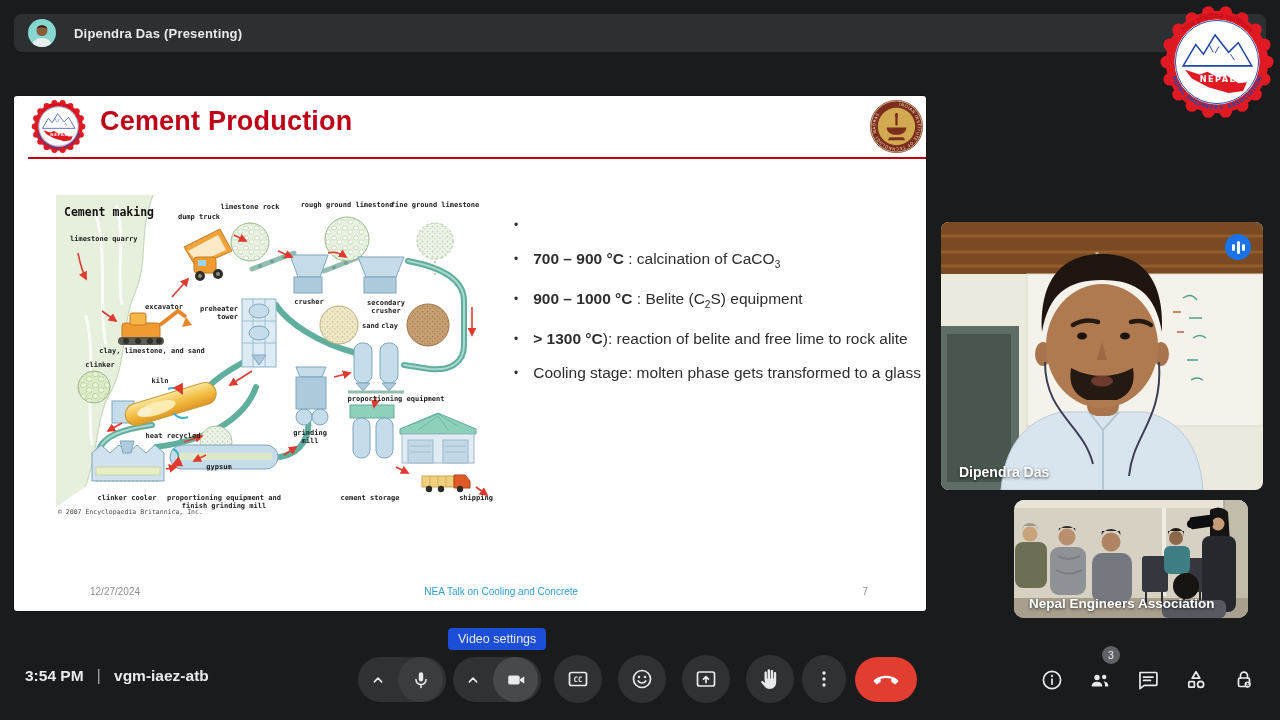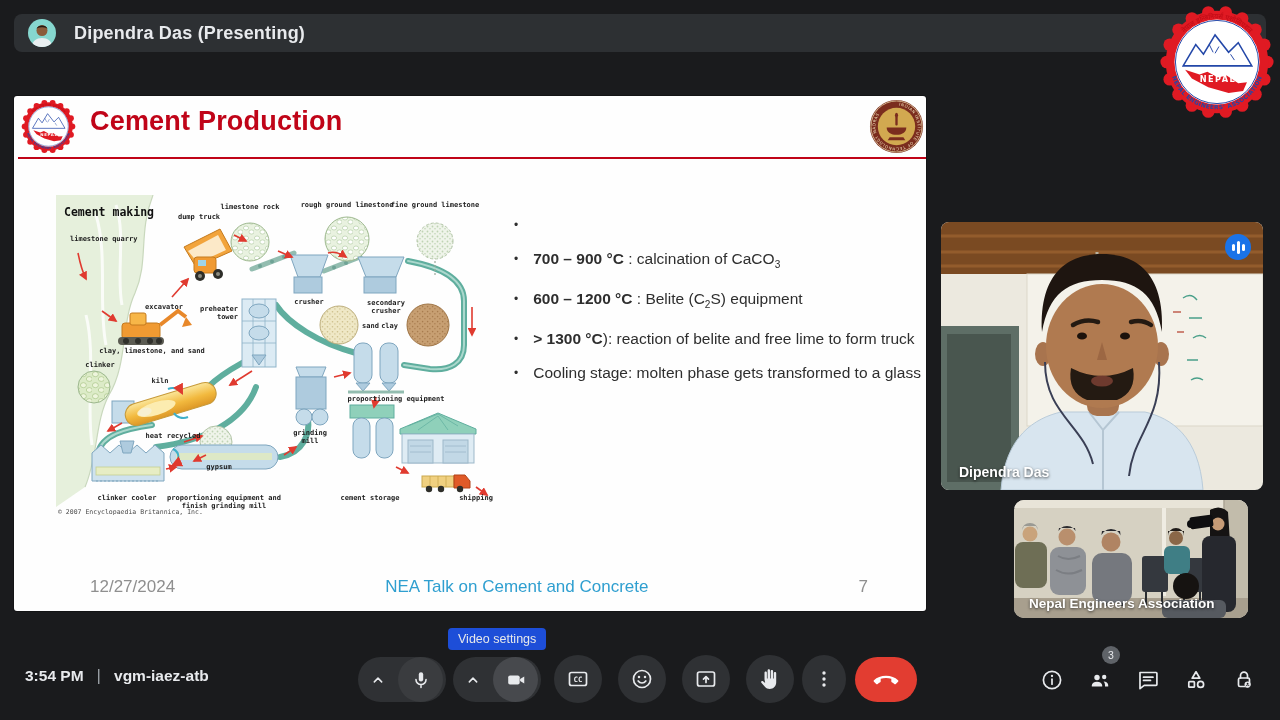--- a/index.html
+++ b/index.html
@@ -1,40 +1,40 @@
 <!DOCTYPE html>
 <html><head>
 <meta charset="utf-8">
 <style>
   html,body{margin:0;padding:0;background:#101112;}
   .screen{position:relative;width:1280px;height:720px;background:#1a1b1d;overflow:hidden;
           font-family:"Liberation Sans",sans-serif;}
   
   .presenter-bar{position:absolute;left:14px;top:14px;right:14px;height:38px;background:#2d3033;
                  border-radius:8px;display:flex;align-items:center;gap:18px;padding-left:14px;}
-  .presenter-bar .pname{color:#e8eaed;font-size:18px;font-weight:700;letter-spacing:.2px;}
+  .presenter-bar .pname{color:#e8eaed;font-size:13px;font-weight:700;letter-spacing:.2px;}
   .avatar{width:28px;height:28px;border-radius:50%;overflow:hidden;flex:0 0 auto;}
   
   .corner-logo{position:absolute;right:5px;top:4px;width:116px;height:116px;z-index:5;}
   
   .slide{position:absolute;left:14px;top:96px;width:912px;height:515px;background:#fefefe;
          border-radius:3px;box-shadow:0 0 0 1px rgba(0,0,0,.25);}
-  .slide-header{position:absolute;left:4px;top:0;right:0;height:61px;border-bottom:2.5px solid #c00418;text-align:center;}
+  .slide-header{position:absolute;left:14px;top:0;right:0;height:61px;border-bottom:2.5px solid #c00418;text-align:center;}
   .slide-header .hlogo{position:absolute;left:3px;top:3px;width:55px;height:55px;}
   .slide-header .iit{position:absolute;right:2px;top:3px;width:55px;height:55px;}
   .slide-title{position:absolute;left:72px;top:10px;font-size:27px;font-weight:700;color:#c00418;
                letter-spacing:.2px;}
   .diagram{position:absolute;left:42px;top:99px;width:440px;height:320px;}
   .bullets{position:absolute;left:500px;top:118px;width:408px;color:#2e2e2e;font-size:15.5px;}
   .bullets ul{list-style:none;margin:0;padding:0;}
   .bullets li{display:flex;gap:15px;margin-bottom:12px;line-height:22px;}
   .bullets .bdot{font-size:12px;line-height:22px;color:#2e2e2e;}
   .bullets sub{font-size:.65em;}
   .slide-footer{position:absolute;left:76px;right:58px;bottom:14px;display:flex;align-items:center;
-                font-size:17px;color:#8f8f8f;}
+                font-size:10px;color:#8f8f8f;}
   .slide-footer .fcenter{flex:1;text-align:center;color:#2f9fd0;}
   
   .tile{position:absolute;overflow:hidden;background:#3c4043;}
   .tile-speaker{left:941px;top:222px;width:322px;height:268px;border-radius:8px;}
   .tile-room{left:1014px;top:500px;width:234px;height:118px;border-radius:10px;}
   .tile .tname{position:absolute;left:18px;bottom:10px;color:#fff;font-weight:600;font-size:14px;
                text-shadow:0 1px 3px rgba(0,0,0,.7);}
   .tile-room .tname{left:15px;bottom:7px;font-size:13.5px;}
   .audio-ind{position:absolute;right:12px;top:12px;width:26px;height:26px;border-radius:50%;
              background:#1a73e8;display:flex;align-items:center;justify-content:center;gap:2px;}
@@ -381,36 +381,36 @@
       <ul>
           <li>
             <span class="bdot">•</span>
           </li>
           <li>
             <span class="bdot">•</span>
             <span><span style="font-weight: 700;">700 – 900 °C</span><span> : calcination of CaCO</span><sub>3</sub></span>
           </li>
           <li>
             <span class="bdot">•</span>
-            <span><span style="font-weight: 700;">600 – 1200 °C</span><span> : Belite (C</span><sub>2</sub><span>S) equipment</span></span>
+            <span><span style="font-weight: 700;">900 – 1000 °C</span><span> : Belite (C</span><sub>2</sub><span>S) equipment</span></span>
           </li>
           <li>
             <span class="bdot">•</span>
-            <span><span style="font-weight: 700;">&gt; 1300 °C</span><span>): reaction of belite and free lime to form truck</span></span>
+            <span><span style="font-weight: 700;">&gt; 1300 °C</span><span>): reaction of belite and free lime to rock alite</span></span>
           </li>
           <li>
             <span class="bdot">•</span>
             <span><span>Cooling stage: molten phase gets transformed to a glass</span></span>
           </li>
         </ul>
     </div>
 
     <div class="slide-footer">
       <span>12/27/2024</span>
-      <span class="fcenter">NEA Talk on Cement and Concrete</span>
+      <span class="fcenter">NEA Talk on Cooling and Concrete</span>
       <span>7</span>
     </div>
   </div>
 
   <div class="tile tile-speaker">
     <svg viewBox="0 0 322 268" width="322" height="268">
       <rect width="322" height="268" fill="#ece9df"></rect>
       <rect width="322" height="52" fill="#7a4a22"></rect>
       <path d="M0,14 H322 M0,30 H322 M0,44 H322" stroke="#935c2c" stroke-width="3"></path>
       <rect x="86" y="52" width="236" height="152" fill="#f4f2ea" stroke="#dbd7c9"></rect>

